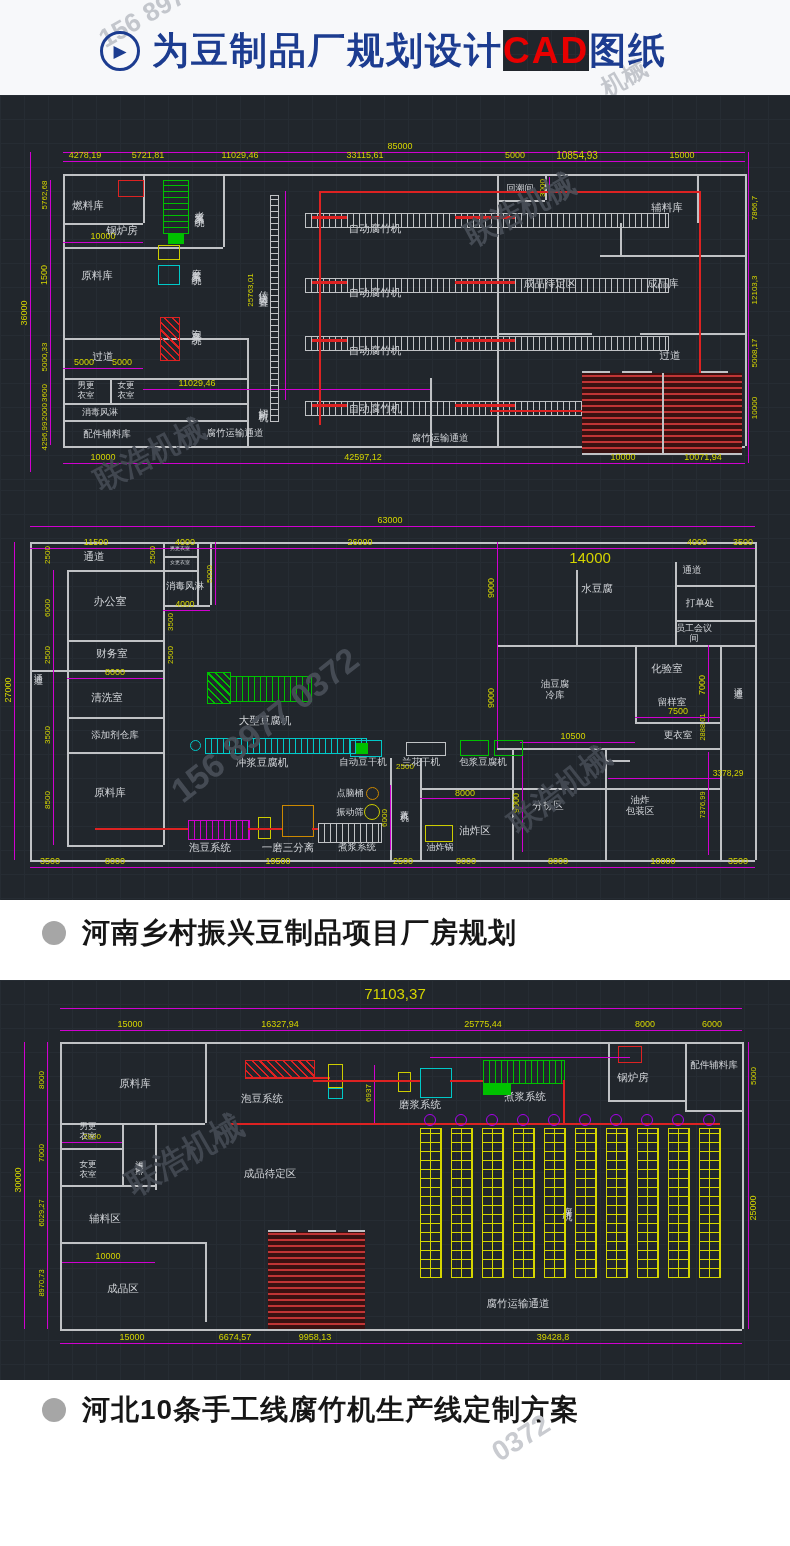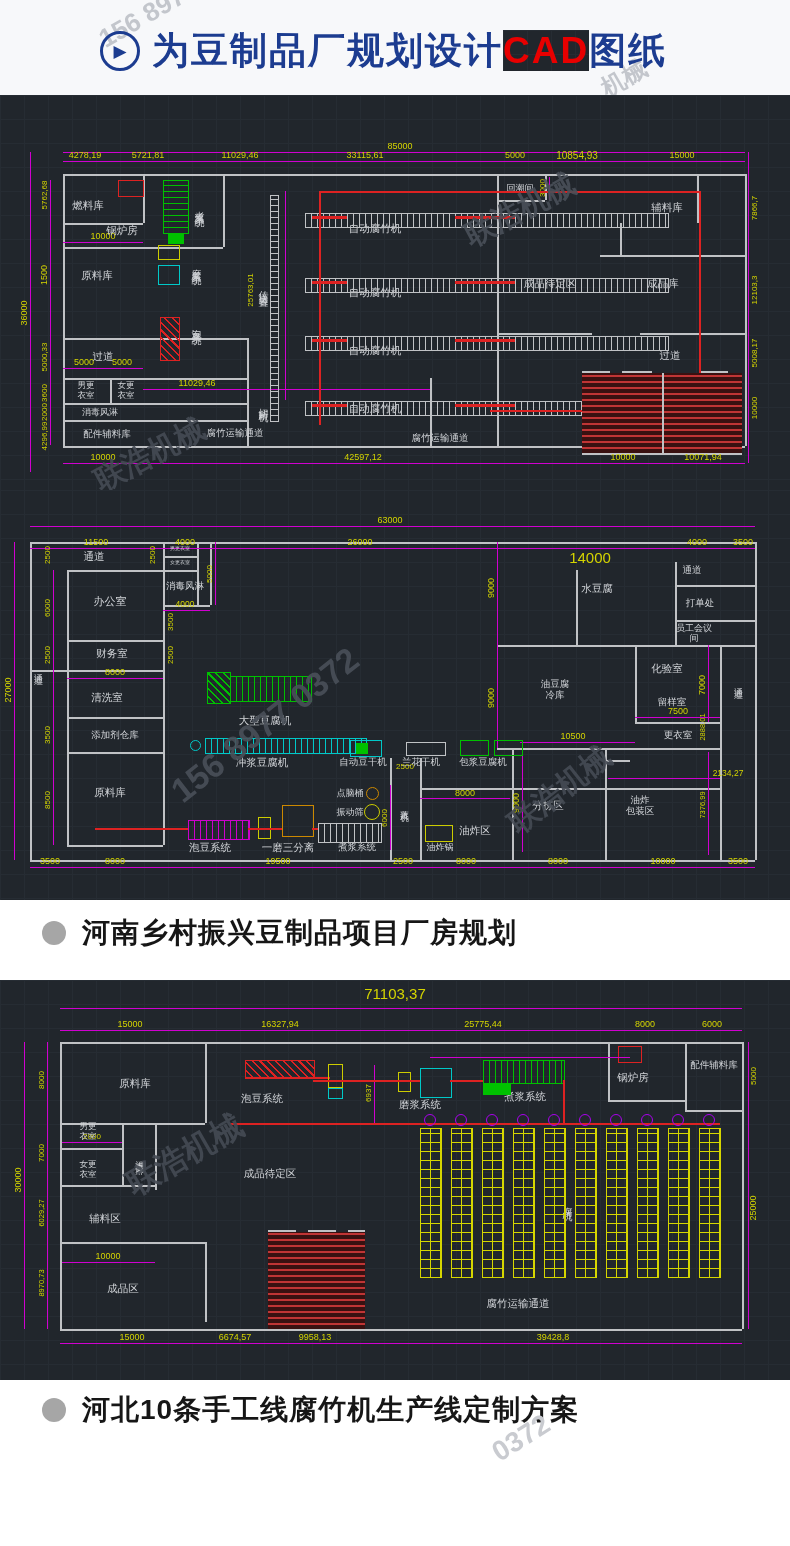--- a/index.html
+++ b/index.html
@@ -224,21 +224,21 @@
       <div style="position: absolute; left: 115px; top: 182px; color: rgb(212, 212, 0); font-size: 9px; white-space: nowrap; transform: translate(-50%, -50%);">8000</div>
       <div style="position: absolute; left: 497px; top: 52px; width: 1px; height: 103px; background: rgb(208, 0, 208);"></div>
       <div style="position: absolute; left: 491px; top: 98px; color: rgb(212, 212, 0); font-size: 9px; white-space: nowrap; transform: translate(-50%, -50%) rotate(-90deg);">9000</div>
       <div style="position: absolute; left: 497px; top: 155px; width: 1px; height: 103px; background: rgb(208, 0, 208);"></div>
       <div style="position: absolute; left: 491px; top: 208px; color: rgb(212, 212, 0); font-size: 9px; white-space: nowrap; transform: translate(-50%, -50%) rotate(-90deg);">9000</div>
       <div style="position: absolute; left: 635px; top: 227px; width: 85px; height: 1px; background: rgb(208, 0, 208);"></div>
       <div style="position: absolute; left: 678px; top: 221px; color: rgb(212, 212, 0); font-size: 9px; white-space: nowrap; transform: translate(-50%, -50%);">7500</div>
       <div style="position: absolute; left: 520px; top: 252px; width: 115px; height: 1px; background: rgb(208, 0, 208);"></div>
       <div style="position: absolute; left: 573px; top: 246px; color: rgb(212, 212, 0); font-size: 9px; white-space: nowrap; transform: translate(-50%, -50%);">10500</div>
       <div style="position: absolute; left: 608px; top: 288px; width: 112px; height: 1px; background: rgb(208, 0, 208);"></div>
-      <div style="position: absolute; left: 728px; top: 283px; color: rgb(212, 212, 0); font-size: 8.5px; white-space: nowrap; transform: translate(-50%, -50%);">2134,27</div>
+      <div style="position: absolute; left: 728px; top: 283px; color: rgb(212, 212, 0); font-size: 8.5px; white-space: nowrap; transform: translate(-50%, -50%);">3378,29</div>
       <div style="position: absolute; left: 522px; top: 262px; width: 1px; height: 100px; background: rgb(208, 0, 208);"></div>
       <div style="position: absolute; left: 516px; top: 313px; color: rgb(212, 212, 0); font-size: 9px; white-space: nowrap; transform: translate(-50%, -50%) rotate(-90deg);">9000</div>
       <div style="position: absolute; left: 420px; top: 308px; width: 90px; height: 1px; background: rgb(208, 0, 208);"></div>
       <div style="position: absolute; left: 465px; top: 303px; color: rgb(212, 212, 0); font-size: 9px; white-space: nowrap; transform: translate(-50%, -50%);">8000</div>
       <div style="position: absolute; left: 405px; top: 276px; color: rgb(212, 212, 0); font-size: 8px; white-space: nowrap; transform: translate(-50%, -50%);">2500</div>
       <div style="position: absolute; left: 384px; top: 328px; color: rgb(212, 212, 0); font-size: 8px; white-space: nowrap; transform: translate(-50%, -50%) rotate(-90deg);">6000</div>
       <div style="position: absolute; left: 390px; top: 295px; width: 1px; height: 65px; background: rgb(208, 0, 208);"></div>
       <div style="position: absolute; left: 708px; top: 155px; width: 1px; height: 77px; background: rgb(208, 0, 208);"></div>
       <div style="position: absolute; left: 702px; top: 195px; color: rgb(212, 212, 0); font-size: 9px; white-space: nowrap; transform: translate(-50%, -50%) rotate(-90deg);">7000</div>
       <div style="position: absolute; left: 702px; top: 237px; color: rgb(212, 212, 0); font-size: 7.5px; white-space: nowrap; transform: translate(-50%, -50%) rotate(-90deg);">2888,01</div>

